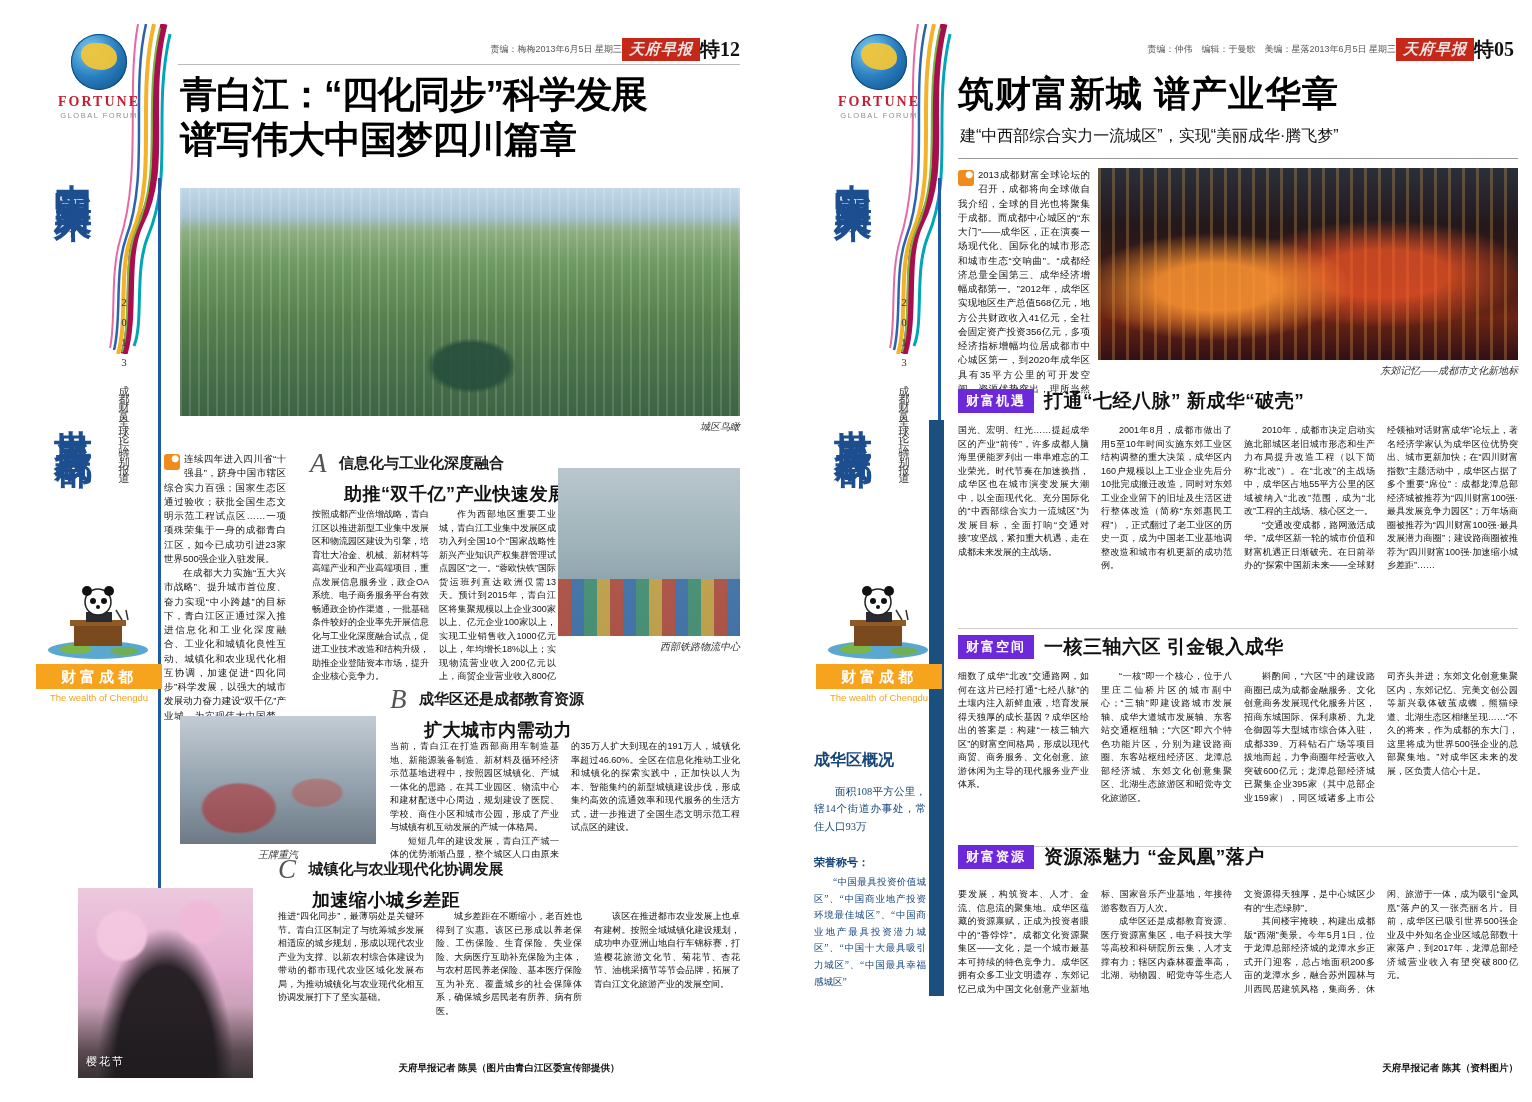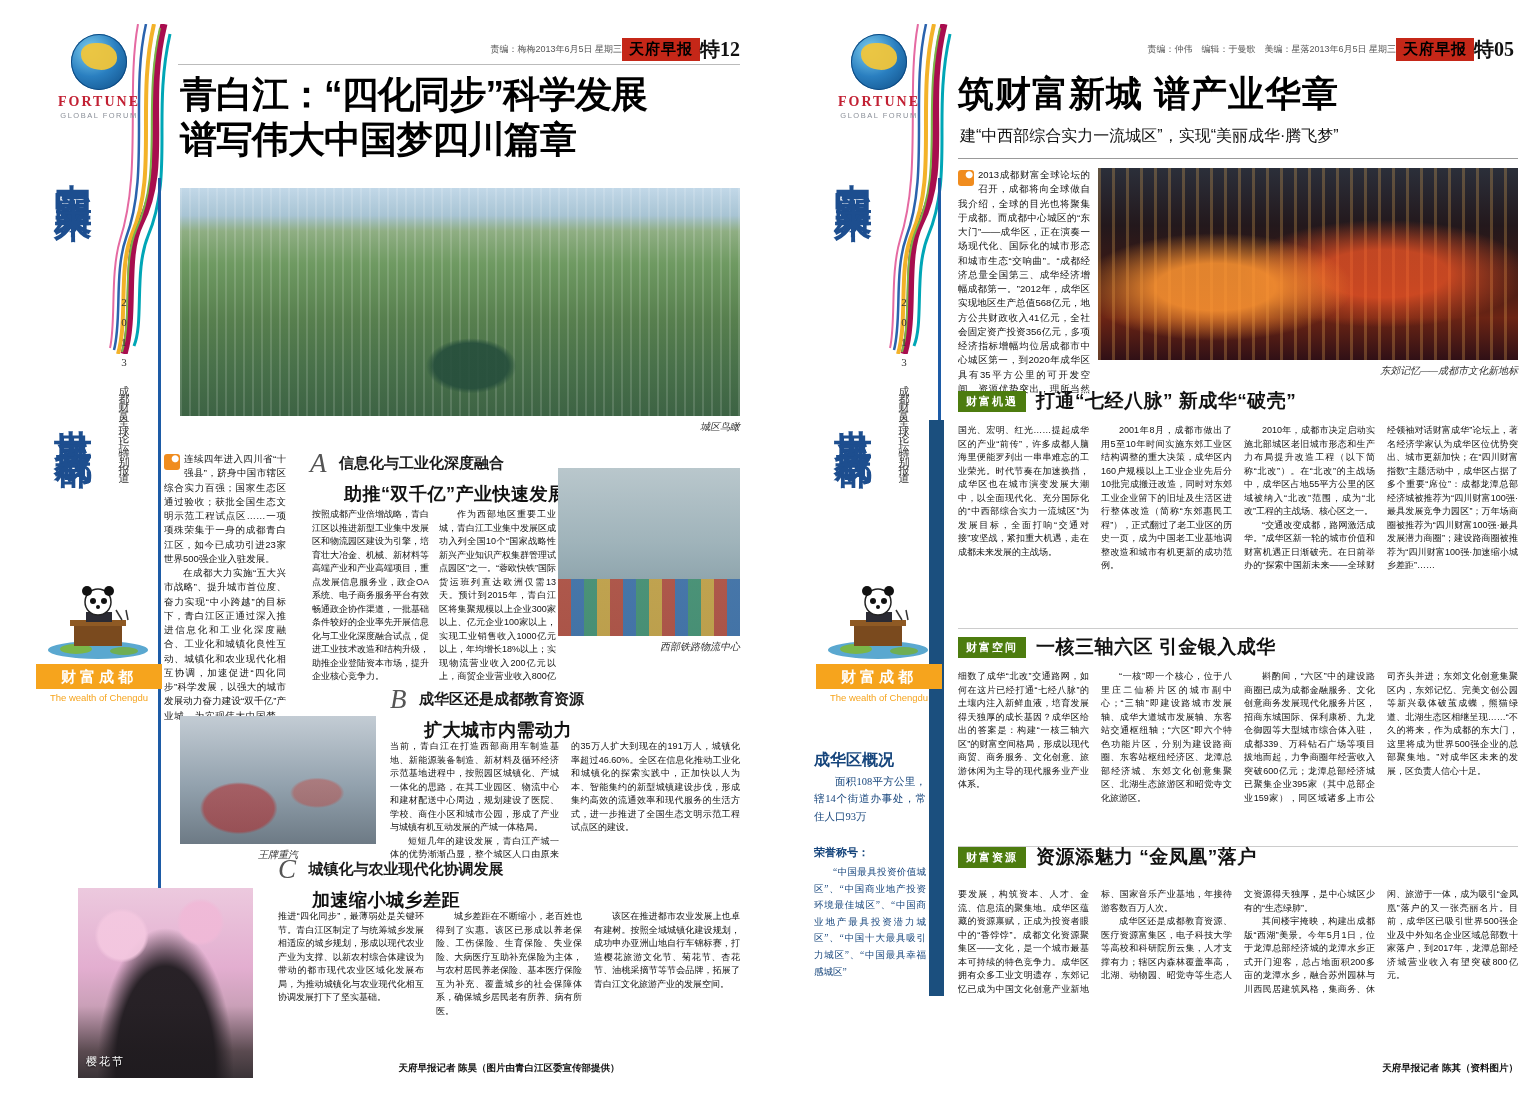--- a/index.html
+++ b/index.html
@@ -32,30 +32,30 @@
   .vline-short { position:absolute; left:130px; top:150px; width:3px; height:242px; background:#1d5ba6; }
   .navy-bar { position:absolute; left:121px; top:392px; width:15px; height:576px; background:#1b4f7e; }
   .panda { position:absolute; left:18px; top:552px; width:104px; height:80px; }
   .badge { position:absolute; left:8px; top:636px; width:126px; height:25px; background:#f6a41d;
            color:#fff; font-weight:bold; font-size:15px; text-align:center; line-height:25px; letter-spacing:4px; }
   .badge-en { position:absolute; left:0; top:664px; width:142px; text-align:center; color:#f6a41d; font-size:9.5px; }
 
   
   .district-box { position:absolute; left:6px; top:722px; width:112px; color:#16457c;
            font-family:"Liberation Serif","DejaVu Serif",serif; }
-  .db-title { font-size:16px; font-weight:bold; margin-bottom:2px; }
+  .db-title { font-size:16px; font-weight:bold; margin-bottom:12px; }
   .db-stats { font-size:10.5px; line-height:1.65; text-align:justify; text-indent:2em; }
   .db-honors-label { font-size:11px; font-weight:bold; margin-top:20px; margin-bottom:4px; }
   .db-honors { font-size:9.5px; line-height:1.75; text-align:justify; text-indent:2em; }
 
   
   .page-header { position:absolute; top:8px; right:6px; display:flex; align-items:center; }
   .hm-text { font-size:9px; color:#555; }
-  .masthead-box { background:#c52718; color:#000000; font-family:"Liberation Serif",serif;
-           font-weight:bold; font-size:15px; padding:2px 7px; letter-spacing:1px; }
+  .masthead-box { background:#c52718; color:#e5e5e5; font-family:"Liberation Serif",serif;
+           font-weight:bold; font-style:italic; font-size:15px; padding:2px 7px; letter-spacing:1px; }
   .page-no { font-size:20px; font-weight:bold; color:#111; font-family:"Liberation Serif",serif; }
   .rule-top { position:absolute; top:36px; height:1px; background:#bbb; }
   #page1 .rule-top { left:150px; width:562px; }
   #page2 .rule-top { left:150px; width:560px; top:130px; background:#999; }
 
   
   .headline1 { position:absolute; left:152px; top:44px; width:566px; font-size:37px; font-weight:900;
            color:#000; line-height:1.22; letter-spacing:-1px; }
   .photo { position:absolute; overflow:hidden; }
   .aerial-photo { left:152px; top:160px; width:560px; height:228px;
@@ -113,21 +113,21 @@
   .intro2 { position:absolute; left:150px; top:140px; width:132px; height:226px; overflow:hidden;
       font-size:9.5px; line-height:1.5; text-align:justify; }
   .night-photo { left:290px; top:140px; width:420px; height:192px;
       background:
         radial-gradient(ellipse at 28% 62%, rgba(255,150,50,.85) 0 14%, rgba(255,150,50,0) 32%),
         radial-gradient(ellipse at 68% 55%, rgba(255,90,40,.7) 0 16%, rgba(255,90,40,0) 36%),
         repeating-linear-gradient(90deg, rgba(255,190,90,.25) 0 3px, rgba(0,0,0,0) 3px 14px),
         linear-gradient(180deg,#2b2f3a 0%,#23181c 30%,#401a14 58%,#6b2414 78%,#301016 100%); }
   .cap-night { left:290px; top:336px; width:420px; text-align:right; }
   .s2-head { position:absolute; display:flex; align-items:center; gap:10px; }
-  .s2-badge { background:#4d7c0f; color:#fff; font-size:11px; font-weight:bold; padding:3px 8px; letter-spacing:2px; }
+  .s2-badge { background:#6d28d9; color:#fff; font-size:13px; font-weight:bold; padding:3px 8px; letter-spacing:2px; }
   .s2-title { font-size:19px; font-weight:800; letter-spacing:0.5px; }
   .r1-head { left:150px; top:360px; } .r2-head { left:150px; top:606px; } .r3-head { left:150px; top:816px; }
   .s2-body { position:absolute; left:150px; width:560px; column-count:4; column-gap:12px;
       font-size:9px; line-height:1.5; text-align:justify; overflow:hidden; }
   .s2-body p + p { text-indent:2em; }
   .r1-body { top:396px; height:198px; } .r2-body { top:642px; height:170px; } .r3-body { top:860px; height:166px; }
   .divider { position:absolute; left:150px; width:560px; height:1px; background:#ccc; }
   .div1 { top:600px; } .div2 { top:818px; }
   .byline2 { position:absolute; left:150px; top:1034px; width:560px; text-align:right;
       font-size:9.5px; font-weight:bold; }

